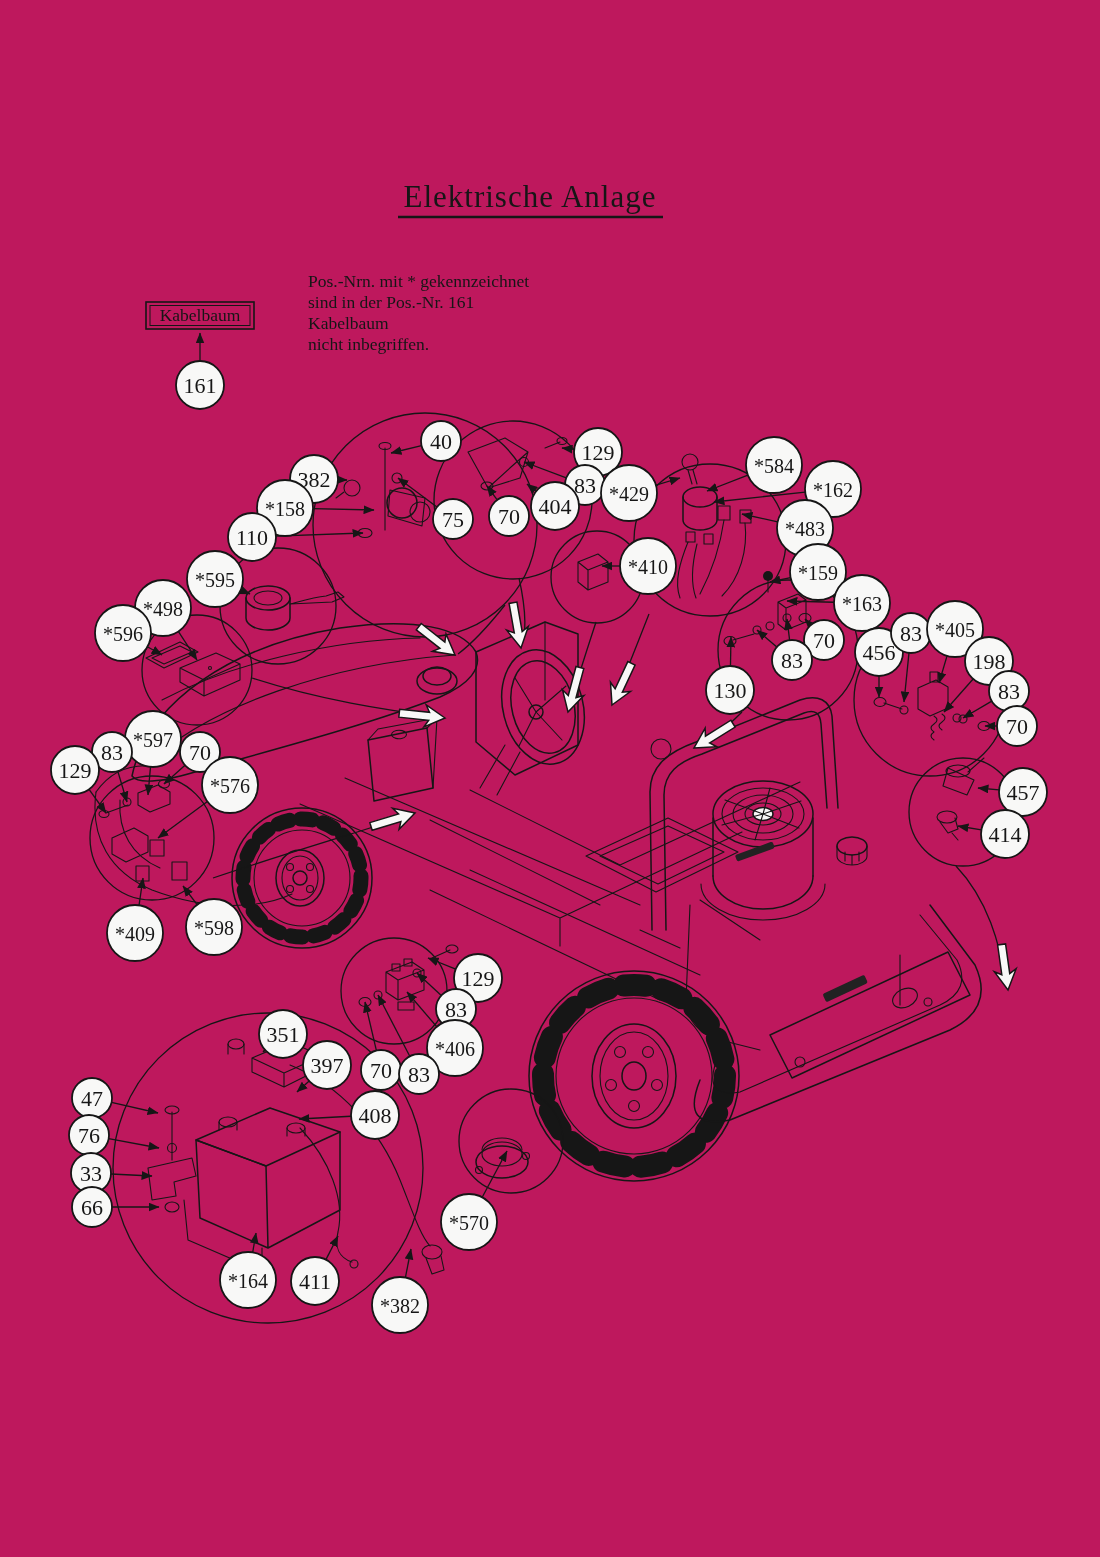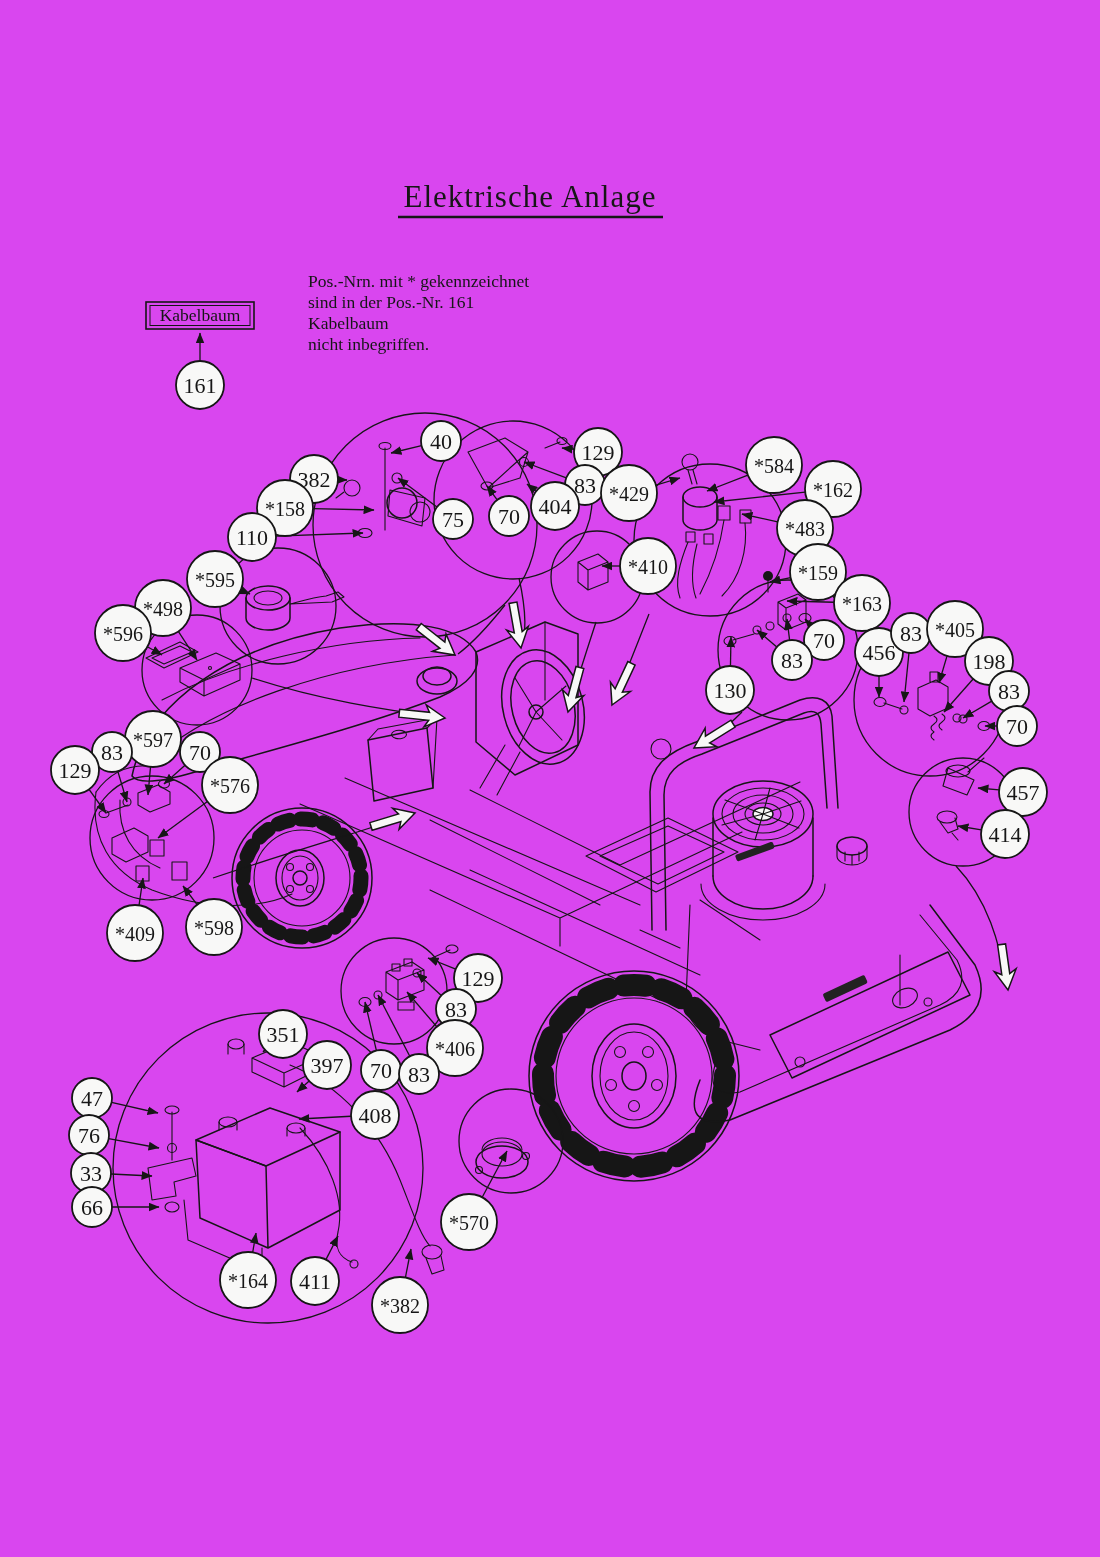--- a/index.html
+++ b/index.html
@@ -1,16 +1,16 @@
 <!DOCTYPE html>
 <html><head>
 <meta charset="utf-8">
 <style>
   html,body{margin:0;padding:0;background:#e9e9e9;}
-  .page{width:1100px;height:1557px;background:#d946ef;margin:0 auto;position:relative;}
+  .page{width:1100px;height:1557px;background:#be185d;margin:0 auto;position:relative;}
   svg{display:block;}
   .co-circle{fill:#f8f8f7;stroke:#161616;stroke-width:1.8;}
   .co-text{font-family:"Liberation Serif","DejaVu Serif",serif;font-size:22px;text-anchor:middle;fill:#161616;}
   .co-text.sm{font-size:20px;}
   .leader{stroke:#161616;stroke-width:1.3;}
   .gc{fill:none;stroke:#161616;stroke-width:1.3;}
   .art{stroke:#161616;fill:none;stroke-width:1.5;stroke-linecap:round;stroke-linejoin:round;}
   .thin{stroke-width:1.1;}
   .ha{fill:#f8f8f7;stroke:#161616;stroke-width:1.5;}
   .title-text{font-family:"Liberation Serif","DejaVu Serif",serif;font-size:31px;fill:#161616;text-anchor:middle;letter-spacing:1px;}

